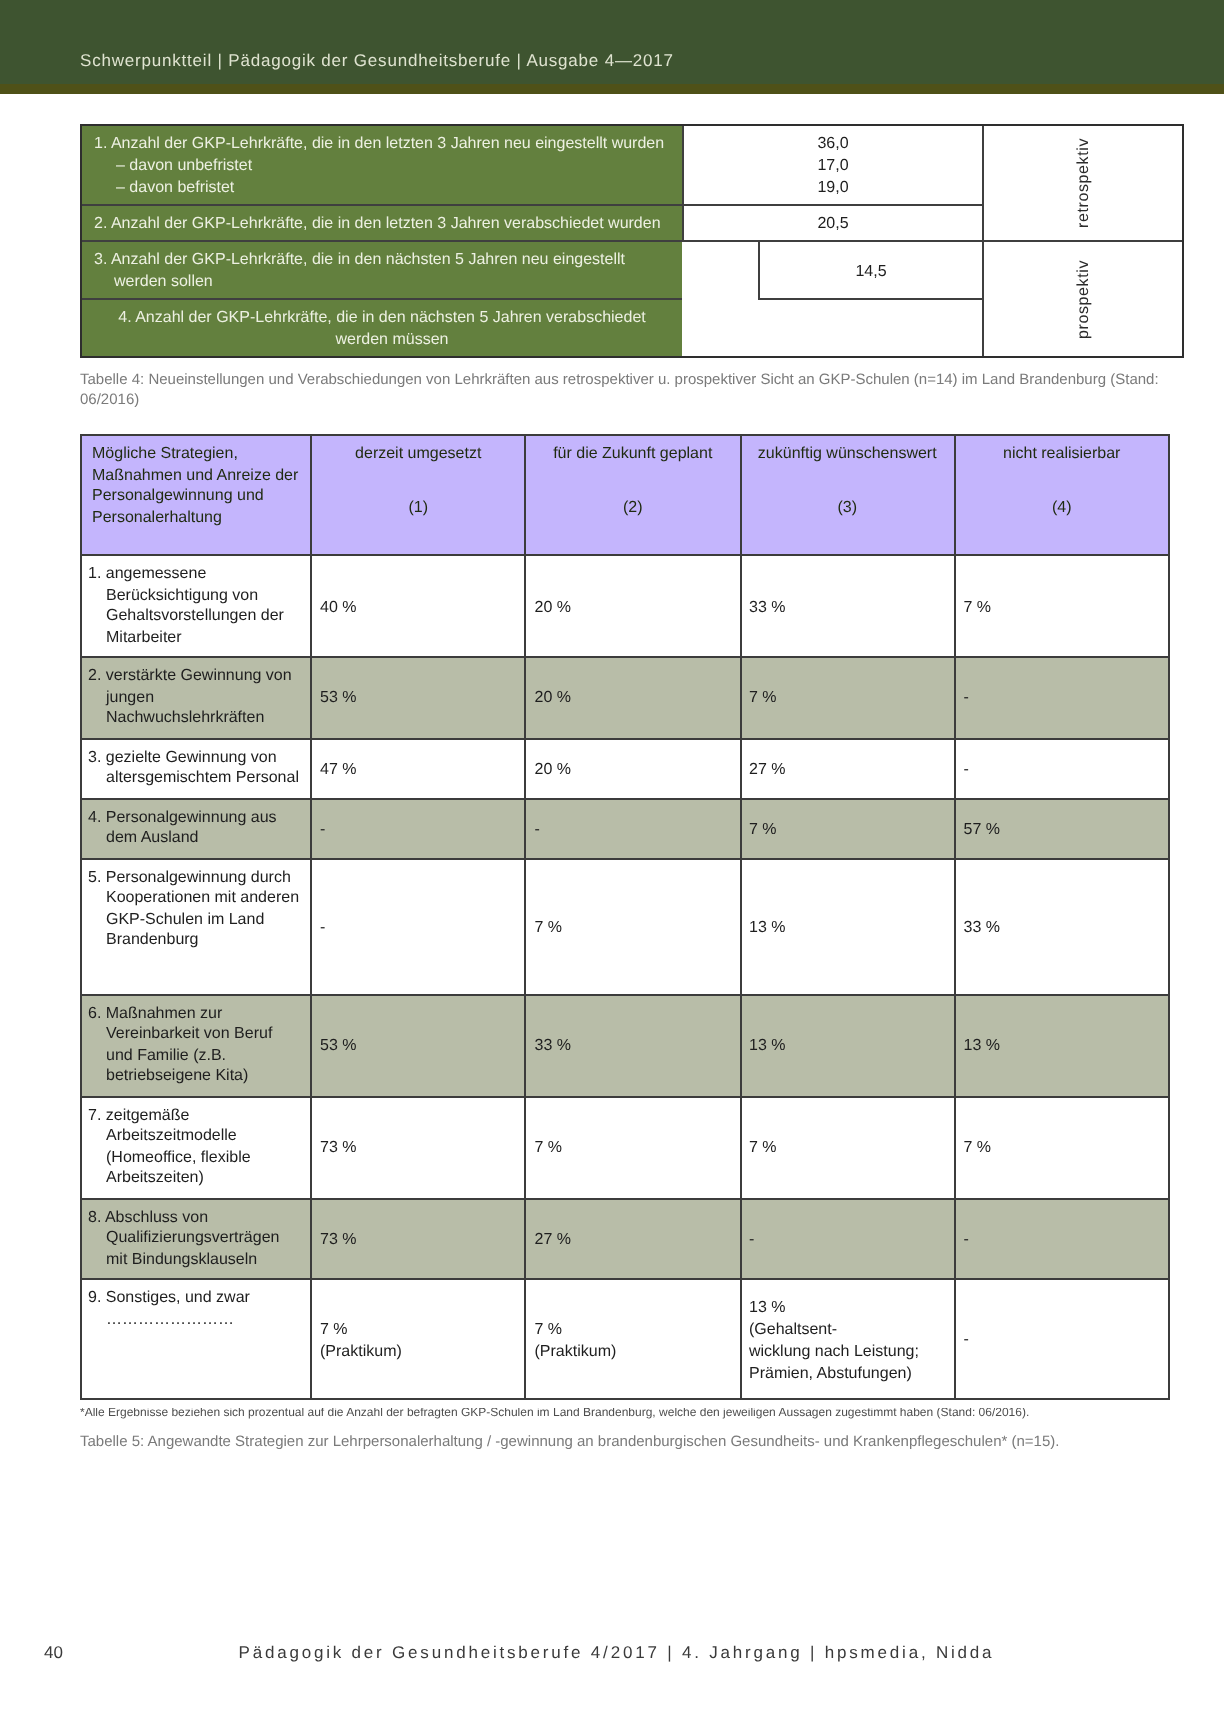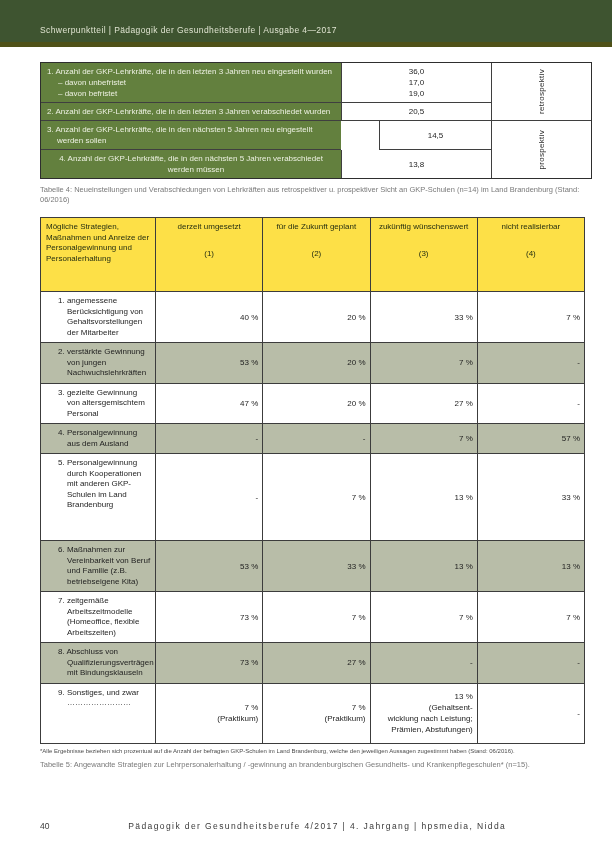--- a/index.html
+++ b/index.html
@@ -24,34 +24,34 @@
   .t4-side{border-left:1px solid #3f3f3f;display:flex;align-items:center;justify-content:center;box-sizing:border-box;}
   .t4-side span{writing-mode:vertical-rl;transform:rotate(180deg);font-size:8px;color:#2c2c2c;letter-spacing:.3px;}
   .bb{border-bottom:1px solid #3f3f3f;}
 
   .caption{width:545px;margin-top:6px;font-size:7.5px;line-height:10px;color:#7a7a7a;}
 
   
   table.t5{margin-top:12px;width:545px;border-collapse:collapse;table-layout:fixed;}
   .t5 col.c0{width:115px;}
   .t5 th,.t5 td{border:1px solid #3c3c3c;box-sizing:border-box;}
-  .t5 th{background:#fde047;color:#1f2a10;font-weight:normal;font-size:8px;line-height:10.5px;vertical-align:top;padding:4px 5px;height:74px;}
+  .t5 th{background:#c4b5fd;color:#1f2a10;font-weight:normal;font-size:8px;line-height:10.5px;vertical-align:top;padding:4px 5px;height:60px;}
   .t5 th.h0{text-align:left;}
   .t5 th .num{margin-top:16px;text-align:center;}
   .t5 td{font-size:8px;line-height:10.5px;color:#1e1e1e;padding:4px 4px;}
-  .t5 td.lbl{text-align:left;vertical-align:top;padding-left:26px;text-indent:-9px;white-space:pre-line;}
-  .t5 td.val{text-align:right;vertical-align:middle;white-space:pre-line;line-height:11px;}
+  .t5 td.lbl{text-align:left;vertical-align:top;padding-left:12px;text-indent:-9px;white-space:pre-line;}
+  .t5 td.val{text-align:left;vertical-align:middle;white-space:pre-line;line-height:11px;}
   .t5 tr.shaded td{background:#b8bda8;}
-  .t5 tr.r5 td{height:87px;}
+  .t5 tr.r5 td{height:68px;}
   .t5 tr.r9 td{height:60px;}
 
   .footnote{width:545px;margin-top:4px;font-size:6px;color:#4d4d4d;white-space:nowrap;overflow:hidden;}
 
   
-  .footer{position:absolute;left:40px;right:27px;top:821px;display:flex;align-items:center;}
+  .footer{position:absolute;left:22px;right:27px;top:821px;display:flex;align-items:center;}
   .footer .pageno{font-size:8.5px;color:#3a3a3a;}
   .footer .ftext{flex:1;text-align:center;font-size:8.5px;letter-spacing:1.4px;color:#3a3a3a;}
 </style>
 </head>
 <body>
 
 <div class="topbar">
   <span class="topbar-title">Schwerpunktteil | Pädagogik der Gesundheitsberufe | Ausgabe 4—2017</span>
 </div>
 <div class="topbar-rule"></div>
@@ -77,23 +77,20 @@
         <div class="vline">20,5</div>
       </div>
       <div class="t4-label bb" style="grid-area: 3 / 1;">
         <div>3. Anzahl der GKP-Lehrkräfte, die in den nächsten 5 Jahren neu eingestellt werden sollen</div>
       </div>
       <div class="t4-val single bb" style="grid-area: 3 / 2; margin-left: 38px;">
         <div class="vline">14,5</div>
       </div>
       <div class="t4-label" style="grid-area: 4 / 1; text-align: center;">
         <div>4. Anzahl der GKP-Lehrkräfte, die in den nächsten 5 Jahren verabschiedet werden müssen</div>
-      </div>
-      <div class="t4-val single" style="grid-area: 4 / 2;">
-        <div class="vline">13,8</div>
       </div>
       <div class="t4-side bb" style="grid-area: 1 / 3 / span 2;">
         <span>retrospektiv</span>
       </div>
       <div class="t4-side" style="grid-area: 3 / 3 / span 2;">
         <span>prospektiv</span>
       </div>
     </div>
 
   <div class="caption">Tabelle 4: Neueinstellungen und Verabschiedungen von Lehrkräften aus retrospektiver u. prospektiver Sicht an GKP-Schulen (n=14) im Land Brandenburg (Stand: 06/2016)</div>

